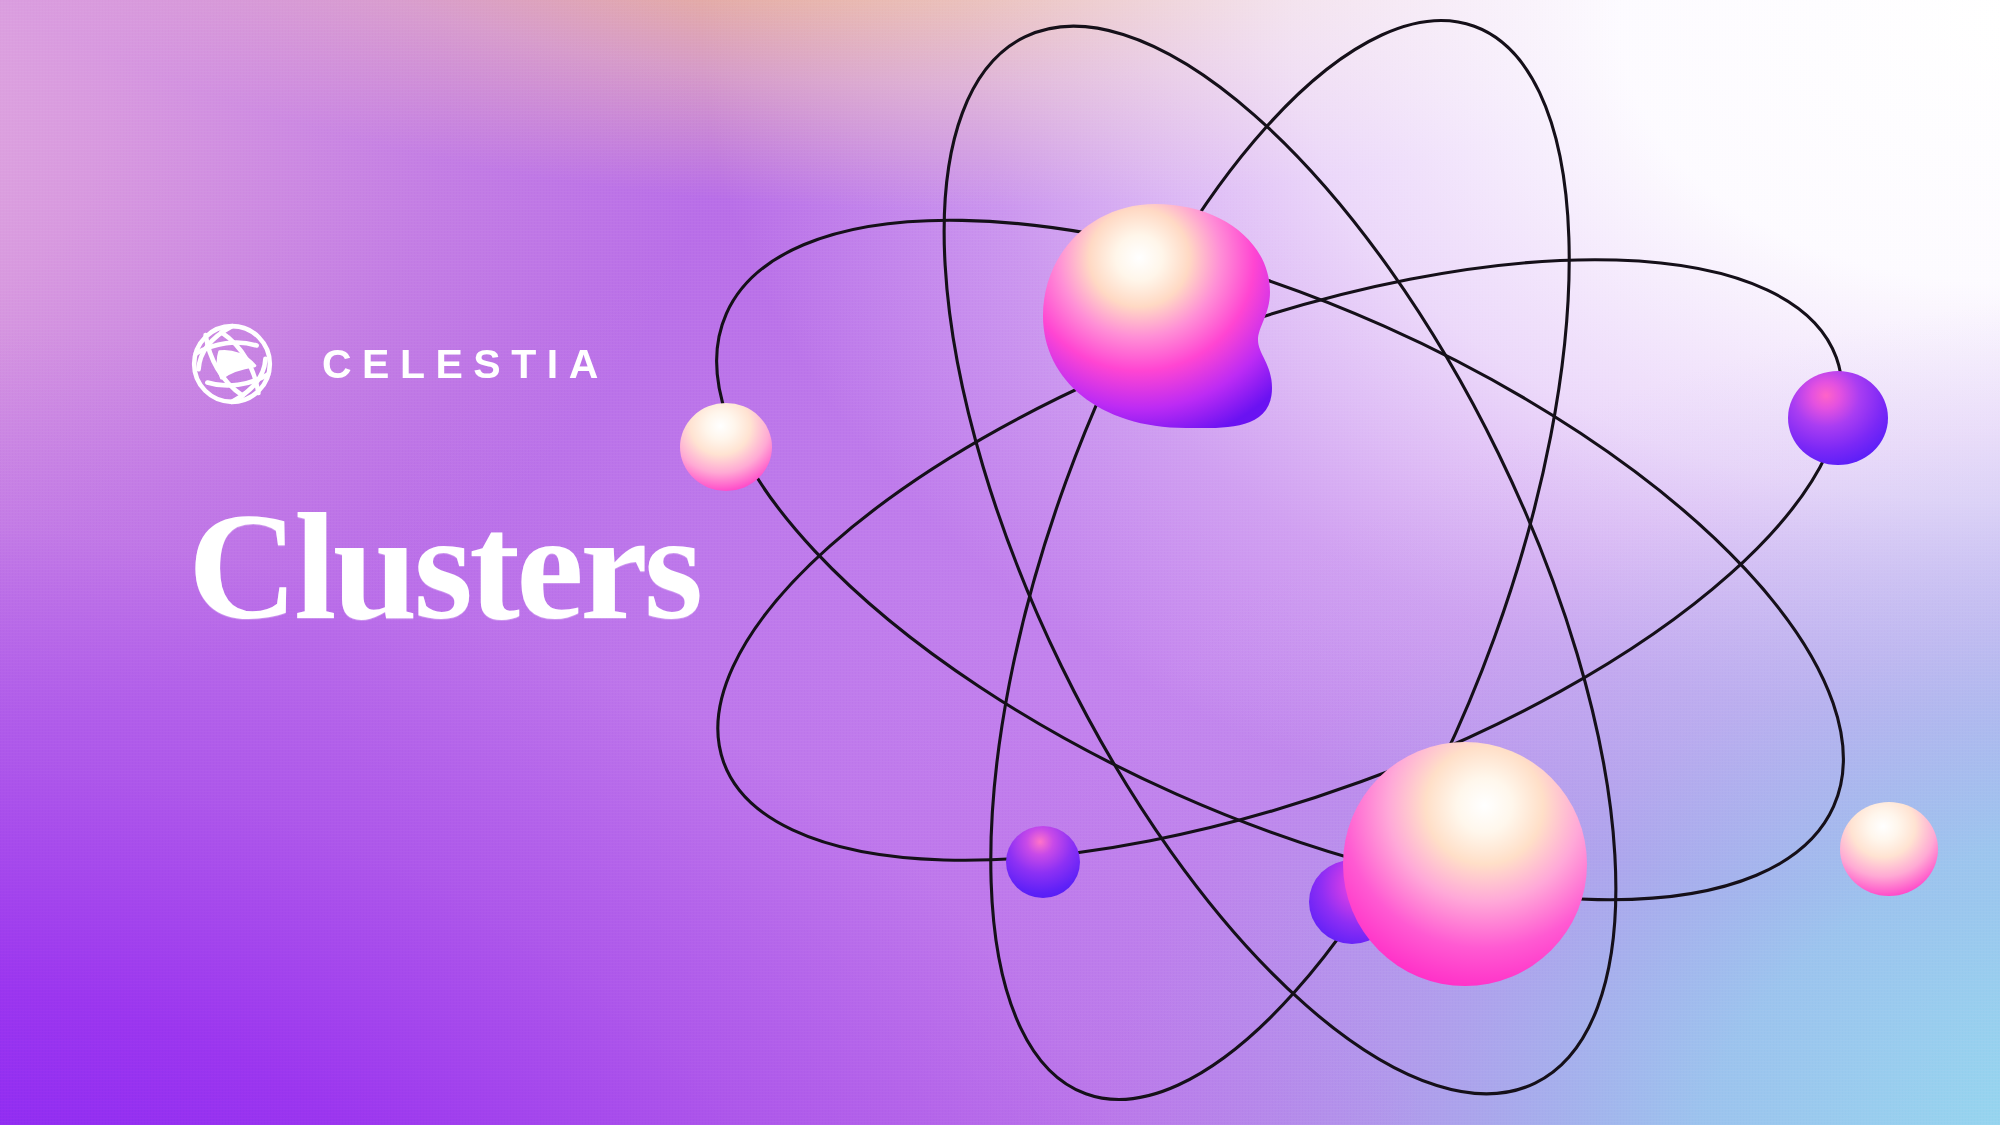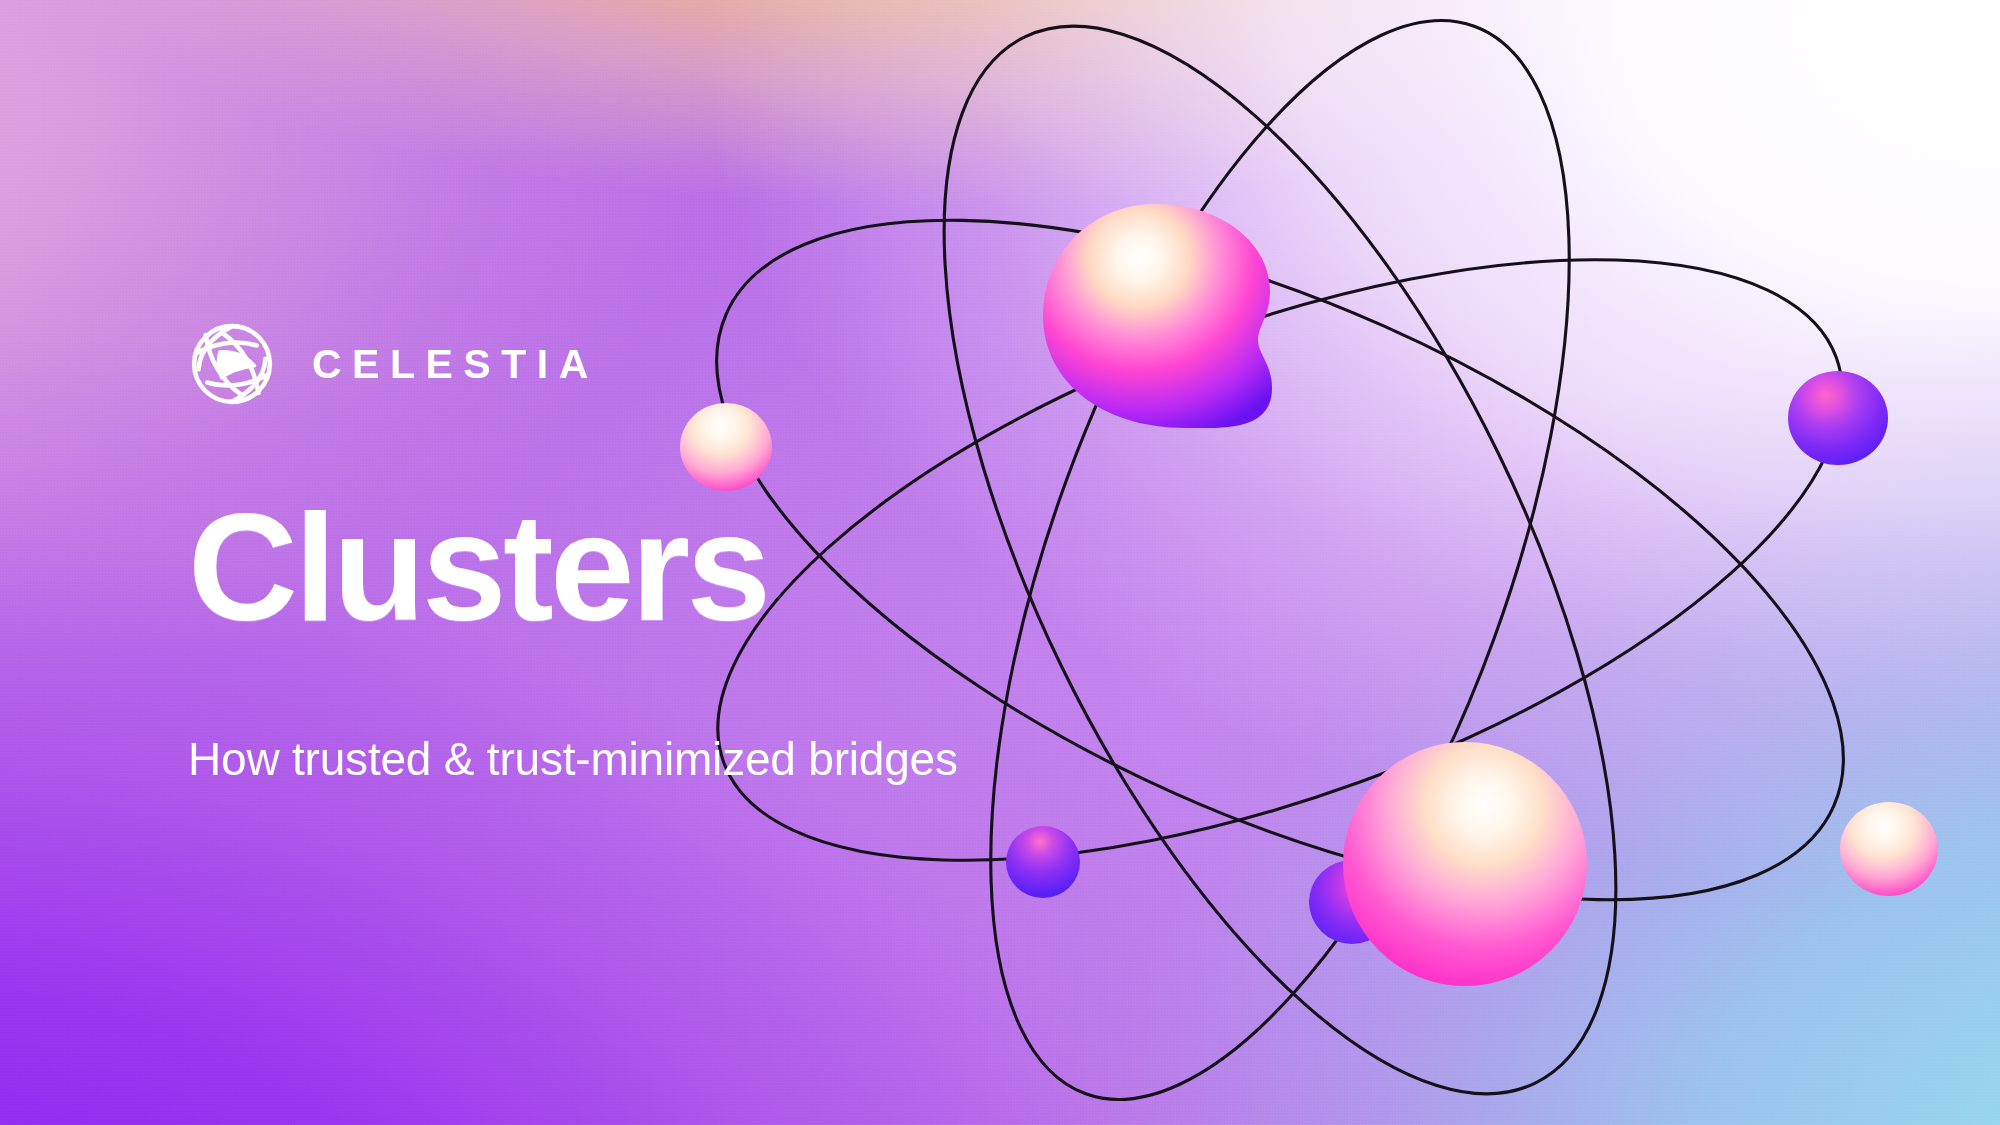--- a/index.html
+++ b/index.html
@@ -80,21 +80,21 @@
     flex-direction:column;
     justify-content:flex-start;
   }
 
   .brand{
     position:absolute;
     left:0;
     top:320px;
     display:flex;
     align-items:center;
-    gap:36px;
+    gap:46px;
   }
   .brand-mark{ width:88px; height:88px; display:block; flex:0 0 auto; }
   .brand-name{
     color:#ffffff;
     font-size:41px;
     font-weight:700;
     letter-spacing:10.5px;
     line-height:1;
     white-space:nowrap;
   }
@@ -103,20 +103,21 @@
     position:absolute;
     left:0;
     top:495px;
     color:#ffffff;
     font-size:152px;
     line-height:0.96;
     font-weight:700;
     letter-spacing:-3.6px;
     white-space:nowrap;
     text-shadow:0 1px 0 rgba(255,255,255,.25);
+    font-family:Liberation Serif, serif;
   }
 
   .subhead{
     position:absolute;
     left:0;
     top:727px;
     color:#ffffff;
     font-size:46px;
     line-height:1.42;
     font-weight:400;
@@ -241,17 +242,16 @@
           <path d="M80 83 C76 56 62 30 38 14"></path>
         </g>
         <path d="M36 36 C50 34 66 40 76 52 C62 54 48 58 38 66 C34 56 33 45 36 36 Z" fill="#ffffff" stroke="#ffffff" stroke-width="3.2" stroke-linejoin="round"></path>
       </svg>
       <div class="brand-name">CELESTIA</div>
     </div>
 
     <h1 class="headline">Clusters</h1>
 
     <div class="subhead">
-      <span class="line">How trusted &amp; trust-minimized bridges</span>
     </div>
 
   </div>
 </div>
 
 </body></html>

